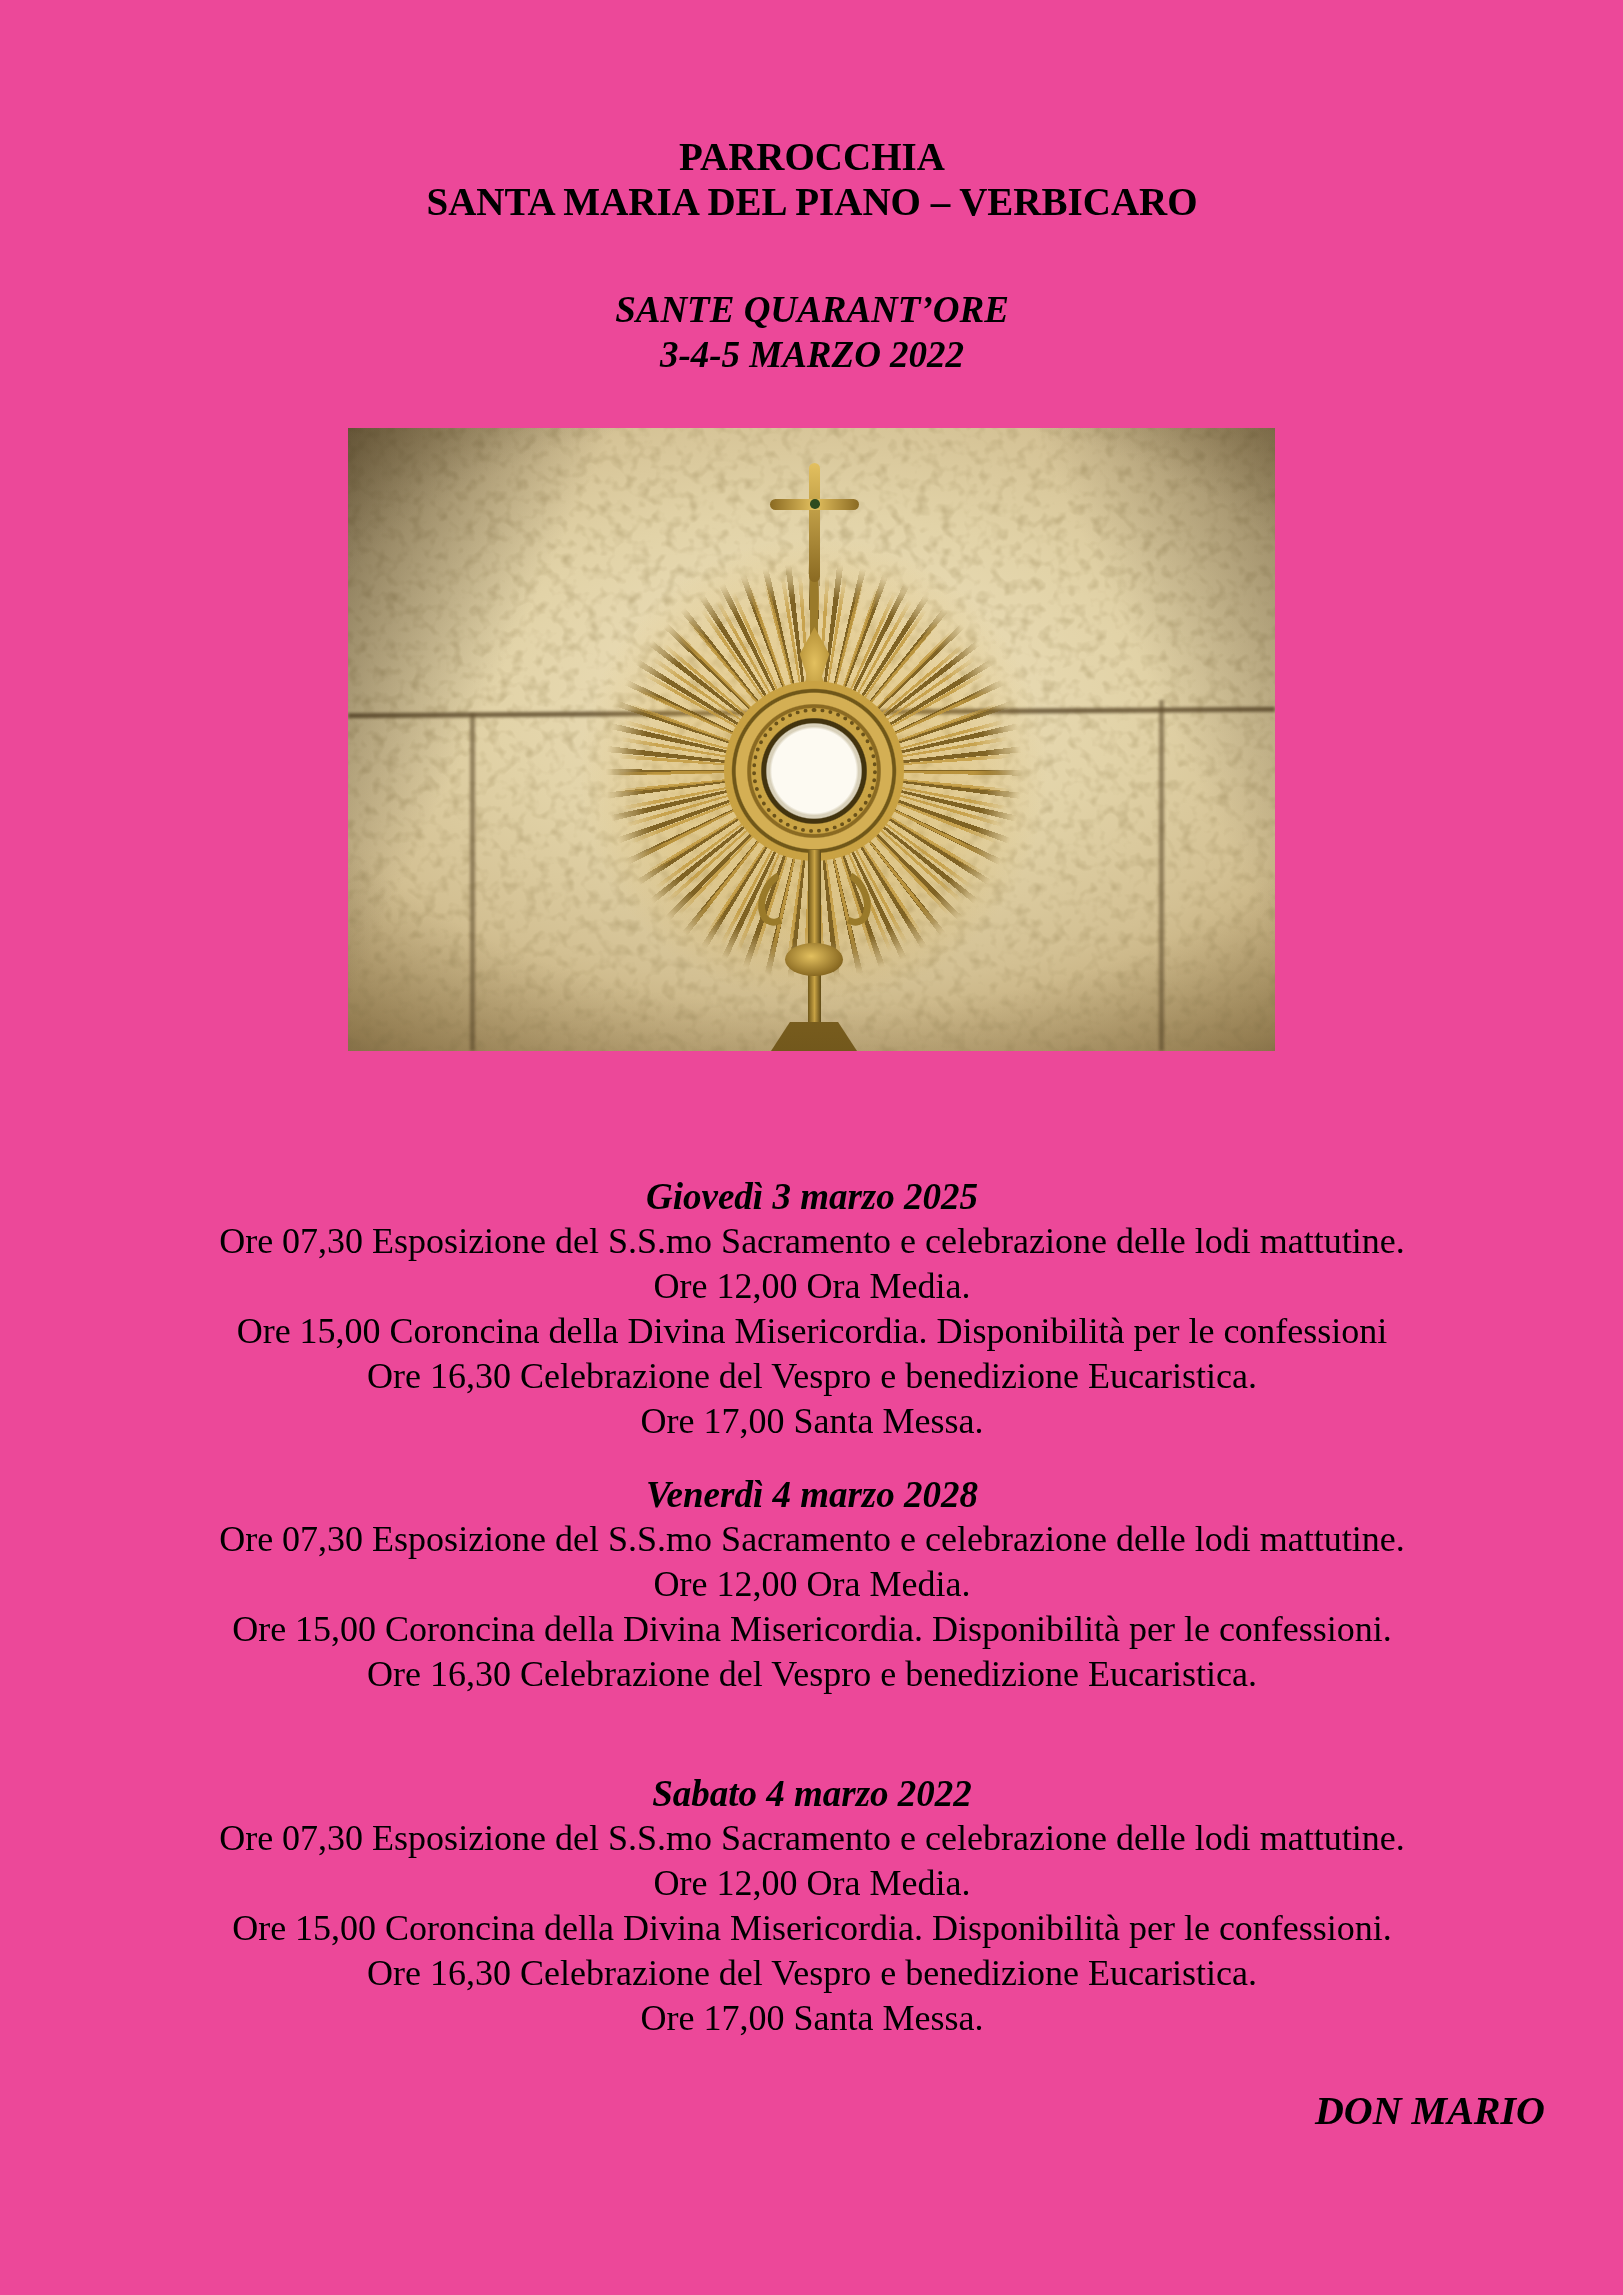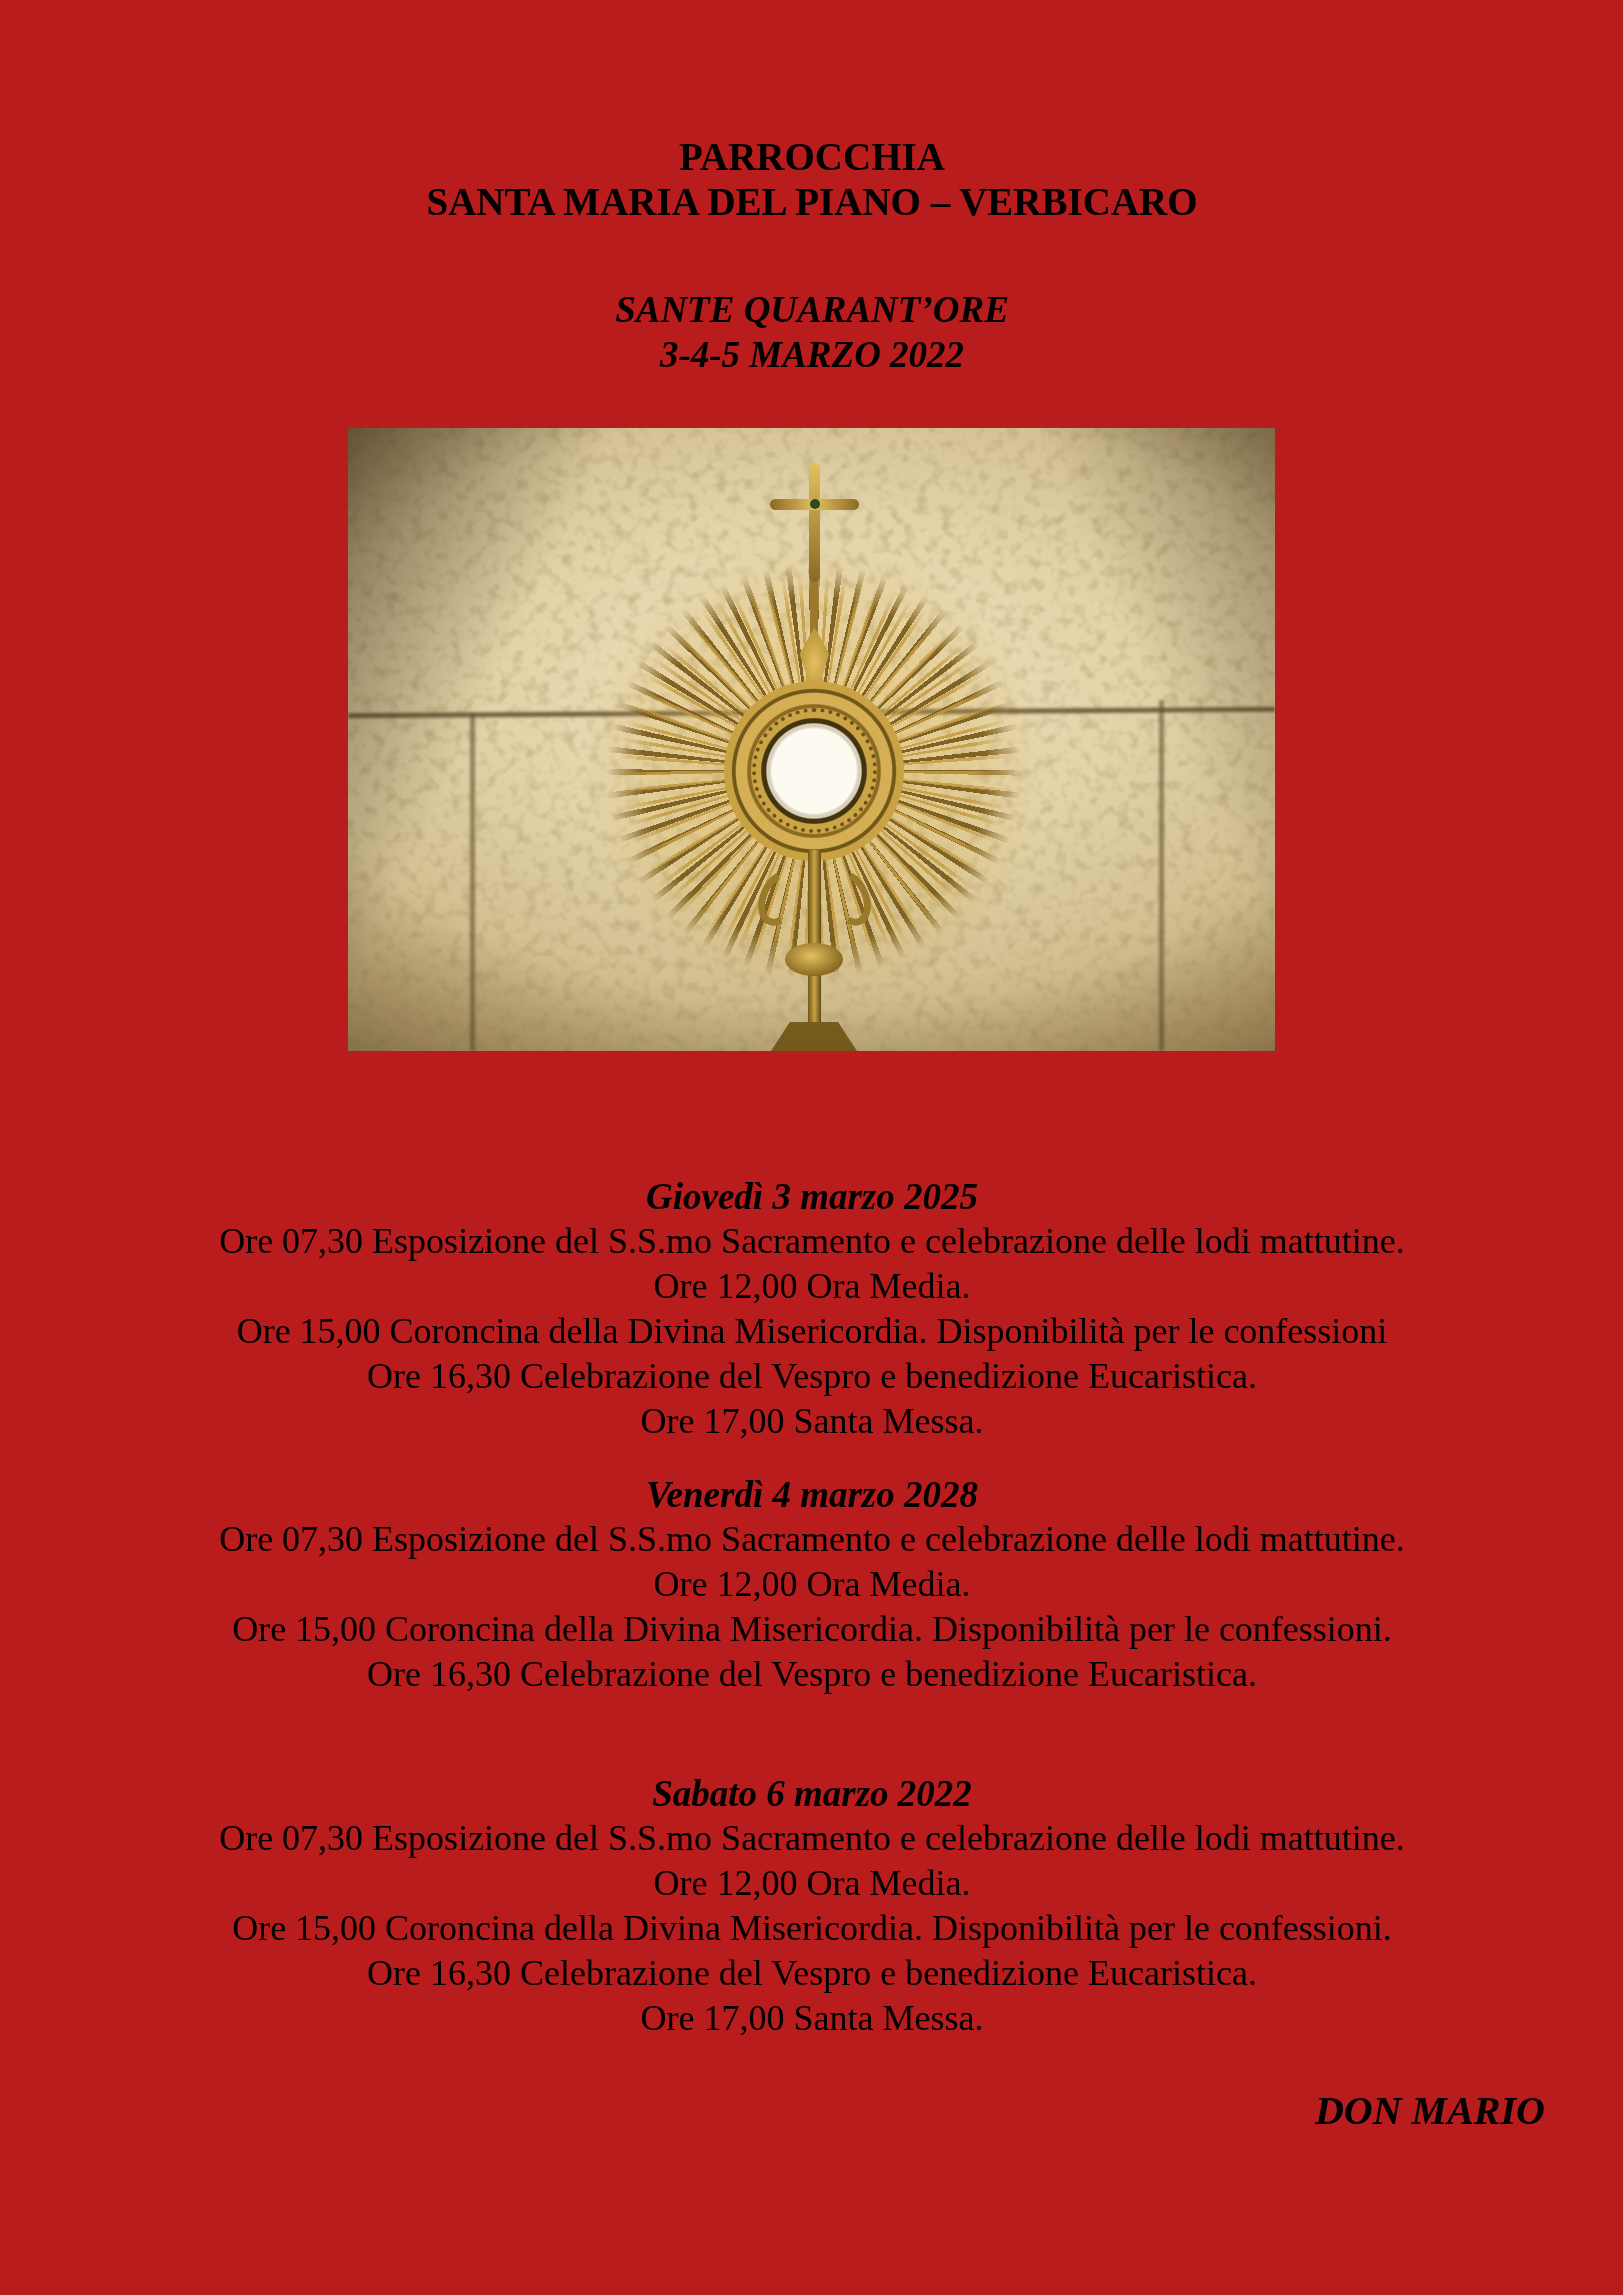--- a/index.html
+++ b/index.html
@@ -1,19 +1,19 @@
 <!DOCTYPE html>
 <html lang="it" style="font-size:11px"><head>
 <meta charset="utf-8">
 <style>
   html,body { margin:0; padding:0; background:#888; }
   .page {
     position:relative;
     width:1624px; height:2295px;
-    background:#b91c1c;
+    background:#ec4899;
     overflow:hidden;
     font-family:"Liberation Serif","DejaVu Serif",serif;
     color:#000;
   }
   .centered-block { position:absolute; left:0; width:100%; text-align:center; }
 
   .header-block { top:134px; font-size:39px; line-height:45px; font-weight:bold; }
   .subtitle-block { top:263px; font-size:37px; line-height:45px; font-weight:bold; font-style:italic;margin-top:24px; }
 
   .programma-block { top:1083px; font-size:40px; line-height:45px; font-weight:bold; font-style:italic; }
@@ -162,21 +162,21 @@
 
   <section class="day-section" style="top:1472px">
     <div class="day-heading">Venerdì 4 marzo 2028</div>
     <div>Ore 07,30 Esposizione del S.S.mo Sacramento e celebrazione delle lodi mattutine.</div>
     <div>Ore 12,00 Ora Media.</div>
     <div>Ore 15,00 Coroncina della Divina Misericordia. Disponibilità per le confessioni.</div>
     <div>Ore 16,30 Celebrazione del Vespro e benedizione Eucaristica.</div>
   </section>
 
   <section class="day-section" style="top:1771px">
-    <div class="day-heading">Sabato 6 marzo 2022</div>
+    <div class="day-heading">Sabato 4 marzo 2022</div>
     <div>Ore 07,30 Esposizione del S.S.mo Sacramento e celebrazione delle lodi mattutine.</div>
     <div>Ore 12,00 Ora Media.</div>
     <div>Ore 15,00 Coroncina della Divina Misericordia. Disponibilità per le confessioni.</div>
     <div>Ore 16,30 Celebrazione del Vespro e benedizione Eucaristica.</div>
     <div>Ore 17,00 Santa Messa.</div>
   </section>
 
   <div class="signature-block">DON MARIO</div>
 
 </div>

